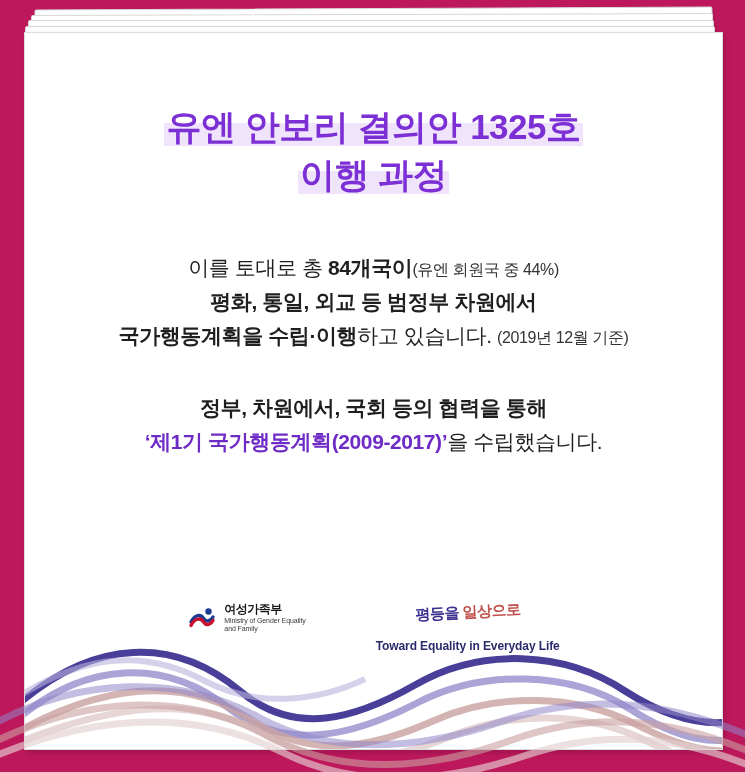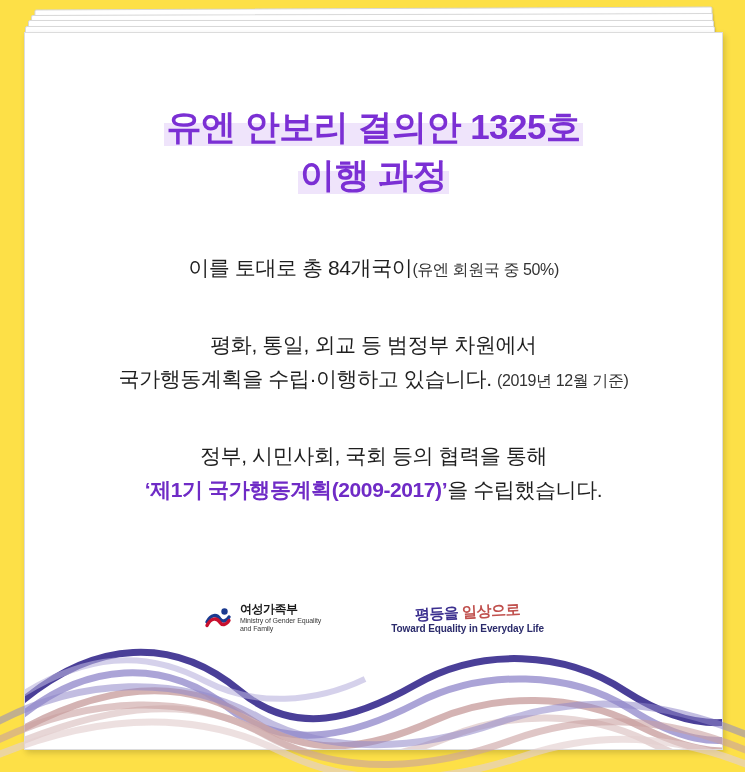--- a/index.html
+++ b/index.html
@@ -10,21 +10,21 @@
   body {
     width: 745px;
     height: 772px;
     font-family: "Liberation Sans", sans-serif;
     overflow: hidden;
   }
   .stage {
     position: relative;
     width: 745px;
     height: 772px;
-    background: #fde047;
+    background: #be185d;
   }
   
   .paper-stack {
     position: absolute;
     left: 22px;
     top: 8px;
     width: 700px;
     height: 740px;
   }
   .paper-stack .sheet {
@@ -81,21 +81,21 @@
   }
   .para { margin: 0 0 0 0; }
   .para + .para { margin-top: 38px; }
   .line {
     display: block;
     font-size: 21px;
     line-height: 1.62;
     letter-spacing: -0.4px;
     color: #1f1f1f;
   }
-  .b { font-weight: normal; margin-top: 43px; }
+  .b { font-weight: bold; }
   .small { font-size: 16px; color: #333333; }
   .purple { color: #6f2bc6; font-weight: bold; }
 
   
   .logos {
     position: absolute;
     left: 0;
     right: 0;
     top: 570px;
     display: flex;
@@ -138,24 +138,24 @@
     display: block;
     font-size: 15px;
     font-weight: bold;
     color: #3b2f8f;
     letter-spacing: -0.5px;
     transform: rotate(-3deg);
   }
   .campaign-ko .accent { color: #c0504d; }
   .campaign-en {
     display: block;
-    font-size: 10px;
+    font-size: 12px;
     font-weight: bold;
     color: #2b2b6b;
-    margin-top: 3px;
+    margin-top: 20px;
     letter-spacing: -0.1px;
   }
 
   .waves {
     position: absolute;
     left: 0;
     bottom: 0;
     width: 697px;
     height: 150px;
   }
@@ -184,30 +184,30 @@
 
     <div class="title-wrap">
       <span class="title-line"><span class="hl">유엔 안보리 결의안 1325호</span></span>
       <span class="title-line"><span class="hl">이행 과정</span></span>
     </div>
 
     <div class="body-wrap">
 
       <div class="para">
         <span class="line">
-          <span>이를 토대로 총 </span><span class="b">84개국이</span><span class="small">(유엔 회원국 중 50%)</span>
+          <span>이를 토대로 총 </span><span class="b">84개국이</span><span class="small">(유엔 회원국 중 44%)</span>
         </span>
         <span class="line b">평화, 통일, 외교 등 범정부 차원에서</span>
         <span class="line">
           <span class="b">국가행동계획을 수립·이행</span><span>하고 있습니다. </span><span class="small">(2019년 12월 기준)</span>
         </span>
       </div>
 
       <div class="para">
-        <span class="line b">정부, 시민사회, 국회 등의 협력을 통해</span>
+        <span class="line b">정부, 차원에서, 국회 등의 협력을 통해</span>
         <span class="line">
           <span class="purple">‘제1기 국가행동계획(2009-2017)’</span><span>을 수립했습니다.</span>
         </span>
       </div>
 
     </div>
 
     <div class="logos">
 
       <div class="logo-mogef">

